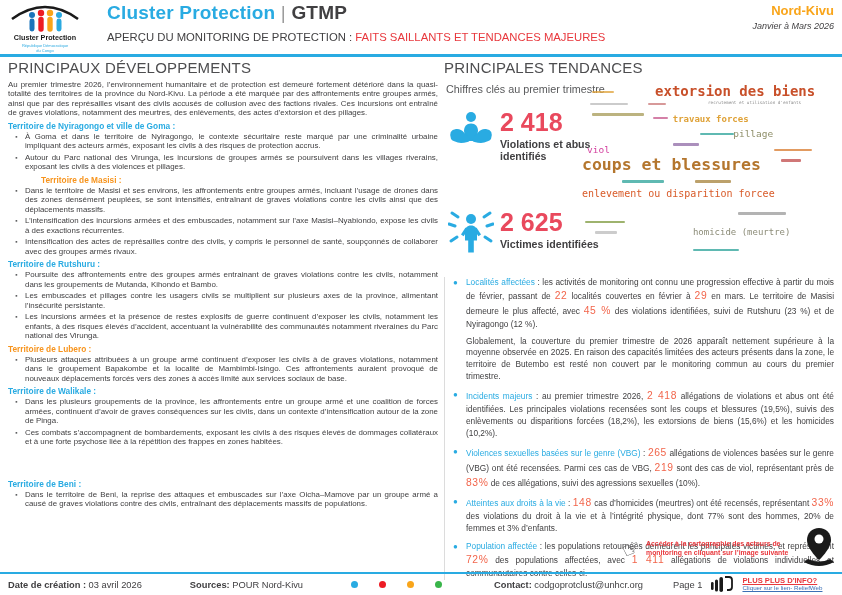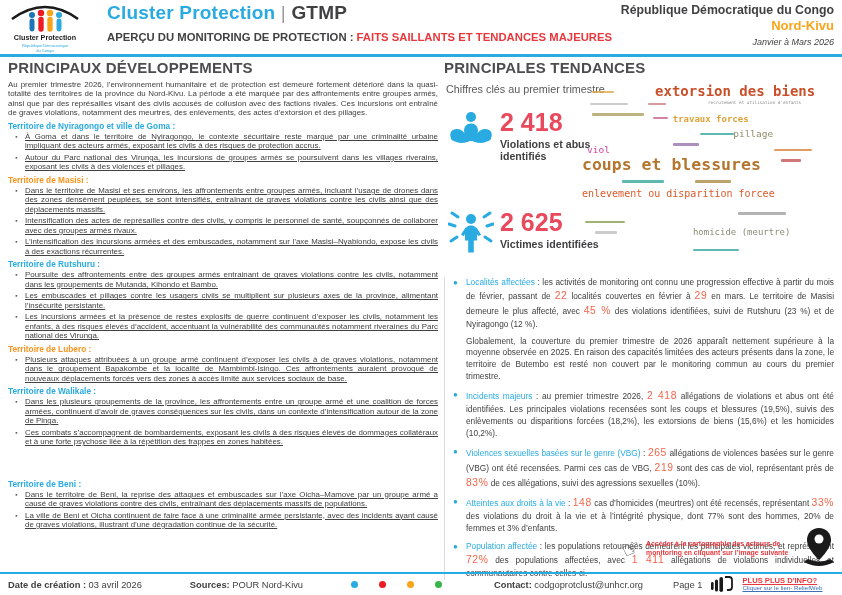--- a/index.html
+++ b/index.html
@@ -6,37 +6,37 @@
   .page{position:relative;width:842px;height:595px;background:#ffffff;overflow:hidden;
         font-family:"Liberation Sans",sans-serif;color:#414042;}
   
   .header{position:absolute;top:0;left:0;right:0;height:54px;}
   .logo{position:absolute;left:8px;top:2px;width:74px;height:52px;}
   .title-block{position:absolute;left:107px;top:2px;width:560px;}
   .main-title{font-size:19px;font-weight:bold;letter-spacing:.2px;}
   .mt-blue{color:#29ABE2;}
   .mt-sep{color:#9b9b9b;font-weight:normal;}
   .mt-dark{color:#414042;}
-  .sub-title{font-size:11.3px;font-weight:bold;margin-top:7px;white-space:nowrap;}
+  .sub-title{font-size:11.3px;font-weight:normal;margin-top:7px;white-space:nowrap;}
   .st-dark{color:#414042;}
   .st-red{color:#E8383D;}
   .header-right{position:absolute;right:8px;top:3px;text-align:right;line-height:1.25;}
   .hr-country{font-size:12.3px;font-weight:bold;color:#414042;}
   .hr-province{font-size:13px;font-weight:bold;color:#F9A51A;}
   .hr-period{font-size:9px;font-style:italic;color:#414042;margin-top:2px;}
   .blue-rule{position:absolute;top:54px;left:0;right:0;height:3px;background:#29ABE2;}
   
   .col-left{position:absolute;left:8px;top:59px;width:430px;}
   .col-right{position:absolute;left:444px;top:59px;width:390px;}
-  h2.sec-head{font-size:15px;font-weight:bold;color:#4D4D4F;margin:0 0 4px 0;letter-spacing:.2px;}
+  h2.sec-head{font-size:15px;font-weight:normal;color:#4D4D4F;margin:0 0 4px 0;letter-spacing:.2px;}
   .intro{font-size:7.9px;line-height:1.2;text-align:justify;margin:0 0 2px 0;}
   .tsec-title{font-size:8.3px;font-weight:bold;margin:3px 0 1px 0;}
   .lbullet{display:flex;margin:0 0 2px 0;}
   .lbullet .mark{flex:0 0 17px;text-align:center;font-size:6.5px;line-height:1.5;color:#58595B;}
-  .lbullet .txt{flex:1;font-size:7.9px;line-height:1.2;text-align:justify;text-decoration:underline;}
+  .lbullet .txt{flex:1;font-size:7.9px;line-height:1.2;text-align:justify;}
   
   .tend-top{position:relative;height:192px;}
   .subheading{position:absolute;left:2px;top:3px;font-size:10.8px;color:#58595B;}
   .stat{position:absolute;left:4px;display:flex;align-items:flex-start;}
   .stat1{top:30px;}
   .stat2{top:130px;}
   .stat .sicon{flex:0 0 46px;}
   .stat .sbody{margin-left:6px;}
   .stat .sval{font-size:25px;font-weight:bold;color:#E9495D;line-height:1;}
   .stat .slabel{font-size:10.6px;font-weight:bold;color:#414042;margin-top:3px;width:105px;line-height:1.15;}
@@ -96,53 +96,52 @@
     </div>
     <div class="title-block">
       <div class="main-title">
         <span class="mt-blue">Cluster Protection</span><span class="mt-sep"> | </span><span class="mt-dark">GTMP</span>
       </div>
       <div class="sub-title">
         <span class="st-dark">APERÇU DU MONITORING DE PROTECTION : </span><span class="st-red">FAITS SAILLANTS ET TENDANCES MAJEURES</span>
       </div>
     </div>
     <div class="header-right">
-      <div class="hr-country">République Démocratique du Congo</div>
       <div class="hr-province">Nord-Kivu</div>
       <div class="hr-period">Janvier à Mars 2026</div>
     </div>
   </div>
   <div class="blue-rule"></div>
 
   <div class="col-left">
     <h2 class="sec-head">PRINCIPAUX DÉVELOPPEMENTS</h2>
     <p class="intro">Au premier trimestre 2026, l’environnement humanitaire et de protection est demeuré fortement détérioré dans la quasi-totalité des territoires de la province du Nord-Kivu. La période a été marquée par des affrontements entre groupes armés, ainsi que par des représailles visant des civils accusés de collusion avec des factions rivales. Ces incursions ont entraîné de graves violations, notamment des meurtres, des enlèvements, des actes d’extorsion et des pillages.</p>
     <div id="left-sections">
         <div class="tsec-title" style="color: rgb(41, 171, 226);">Territoire de Nyiragongo et ville de Goma :</div>
         <div class="lbullet">
           <span class="mark">▪</span>
           <span class="txt">À Goma et dans le territoire de Nyiragongo, le contexte sécuritaire reste marqué par une criminalité urbaine impliquant des acteurs armés, exposant les civils à des risques de protection accrus.</span>
         </div>
         <div class="lbullet">
           <span class="mark">▪</span>
           <span class="txt">Autour du Parc national des Virunga, les incursions de groupes armés se poursuivent dans les villages riverains, exposant les civils à des violences et pillages.</span>
         </div>
-        <div class="tsec-title" style="color: rgb(247, 148, 29);">Territoire de Masisi :</div>
+        <div class="tsec-title" style="color: rgb(247, 148, 29); margin-left: 33px;">Territoire de Masisi :</div>
         <div class="lbullet">
           <span class="mark">▪</span>
           <span class="txt">Dans le territoire de Masisi et ses environs, les affrontements entre groupes armés, incluant l’usage de drones dans des zones densément peuplées, se sont intensifiés, entraînant de graves violations contre les civils ainsi que des déplacements massifs.</span>
         </div>
         <div class="lbullet">
           <span class="mark">▪</span>
+          <span class="txt">L’intensification des incursions armées et des embuscades, notamment sur l’axe Masisi–Nyabiondo, expose les civils à des exactions récurrentes.</span>
+        </div>
+        <div class="lbullet">
+          <span class="mark">▪</span>
           <span class="txt">Intensification des actes de représailles contre des civils, y compris le personnel de santé, soupçonnés de collaborer avec des groupes armés rivaux.</span>
         </div>
-        <div class="lbullet">
-          <span class="mark">▪</span>
-          <span class="txt">L’intensification des incursions armées et des embuscades, notamment sur l’axe Masisi–Nyabiondo, expose les civils à des exactions récurrentes.</span>
-        </div>
         <div class="tsec-title" style="color: rgb(41, 171, 226);">Territoire de Rutshuru :</div>
         <div class="lbullet">
           <span class="mark">▪</span>
           <span class="txt">Poursuite des affrontements entre des groupes armés entrainant de graves violations contre les civils, notamment dans les groupements de Mutanda, Kihondo et Bambo.</span>
         </div>
         <div class="lbullet">
           <span class="mark">▪</span>
           <span class="txt">Les embuscades et pillages contre les usagers civils se multiplient sur plusieurs axes de la province, alimentant l’insécurité persistante.</span>
         </div>
         <div class="lbullet">
@@ -160,24 +159,20 @@
           <span class="txt">Dans les plusieurs groupements de la province, les affrontements entre un groupe armé et une coalition de forces armées, continuent d’avoir de graves conséquences sur les civils, dans un contexte d’intensification autour de la zone de Pinga.</span>
         </div>
         <div class="lbullet">
           <span class="mark">▪</span>
           <span class="txt">Ces combats s’accompagnent de bombardements, exposant les civils à des risques élevés de dommages collatéraux et à une forte psychose liée à la répétition des frappes en zones habitées.</span>
         </div>
         <div class="tsec-title" style="color: rgb(41, 171, 226); margin-top: 32px;">Territoire de Beni :</div>
         <div class="lbullet">
           <span class="mark">▪</span>
           <span class="txt">Dans le territoire de Beni, la reprise des attaques et embuscades sur l’axe Oicha–Mamove par un groupe armé a causé de graves violations contre des civils, entraînant des déplacements massifs de populations.</span>
-        </div>
-        <div class="lbullet">
-          <span class="mark">▪</span>
-          <span class="txt">La ville de Beni et Oicha continuent de faire face à une criminalité armée persistante, avec des incidents ayant causé de graves violations, illustrant d’une dégradation continue de la sécurité.</span>
         </div>
       </div>
   </div>
 
   <div class="col-right">
     <h2 class="sec-head">PRINCIPALES TENDANCES</h2>
 
     <div class="tend-top">
       <div class="subheading">Chiffres clés au premier trimestre</div>
 

